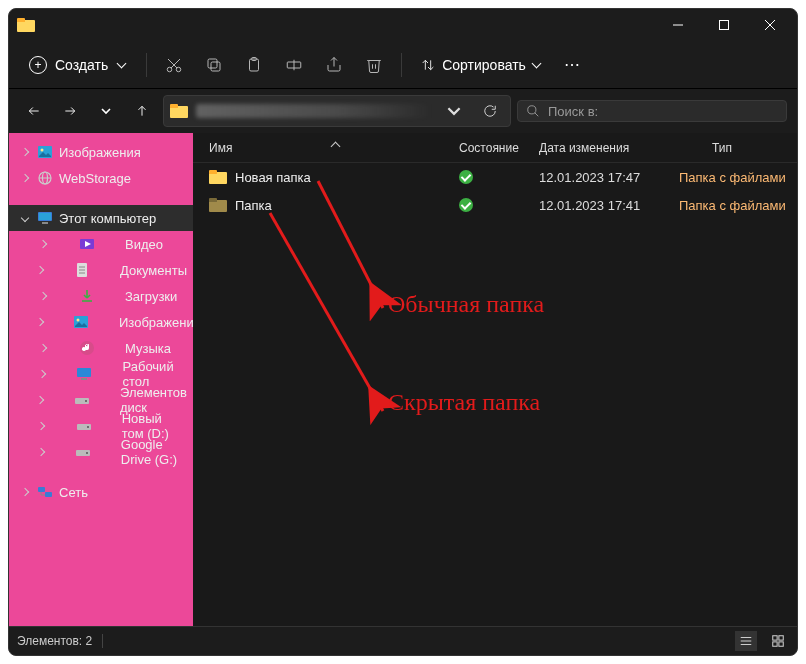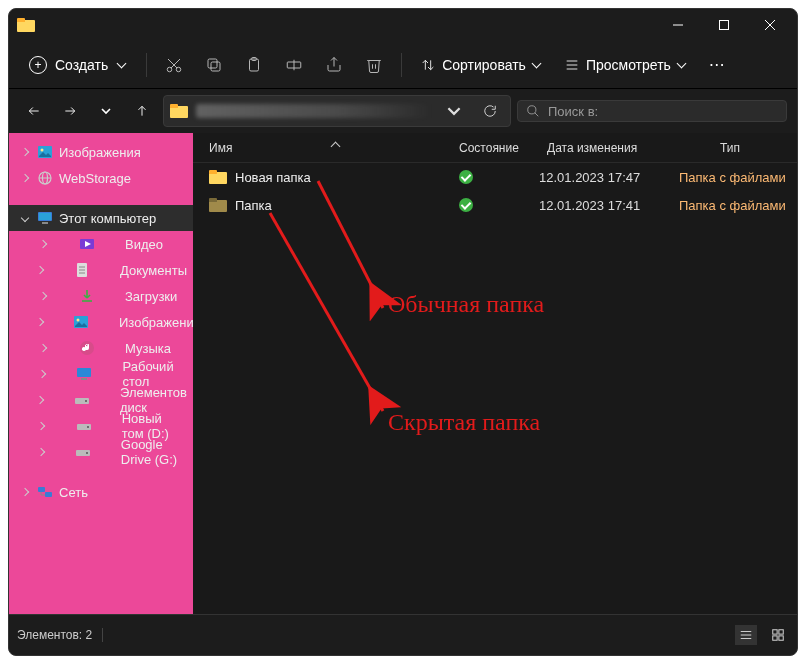--- a/index.html
+++ b/index.html
@@ -49,30 +49,30 @@
   .side-item .sicon { width:16px; height:16px; display:flex; align-items:center; justify-content:center; }
   .side-item.indent { padding-left:28px;gap:30px; }
   .sicon svg { width:16px; height:16px; }
   .sidegap { height:14px; }
   .content { flex:1; background:#191919; position:relative; display:flex; flex-direction:column; }
   .colhdr { display:flex; align-items:center; height:30px; font-size:12px; color:#ddd; border-bottom:1px solid #2a2a2a; padding-left:16px; }
   .col-name   { width:250px; display:flex; align-items:center; gap:60px; }
   .col-name .sort { width:10px; height:10px; }
   .col-name .sort::before { content:""; display:block; width:6px; height:6px; border-left:1px solid #ccc; border-top:1px solid #ccc; transform:rotate(45deg); margin-left:40px; }
   .col-state  { width:80px; }
-  .col-date   { width:140px;margin-left:8px; }
+  .col-date   { width:140px; }
   .col-type   { flex:1;margin-left:33px; }
   .row { display:flex; align-items:center; height:28px; font-size:13px; color:#eee; padding-left:16px; }
   .row .cell-name { width:250px; display:flex; align-items:center; gap:8px; }
   .row .cell-state { width:80px; }
   .row .cell-date { width:140px; color:#ddd; }
   .row .cell-type { flex:1; color:#fdba74; }
   .status-ok { width:14px; height:14px; border-radius:50%; background:#3cb043; display:flex; align-items:center; justify-content:center; }
   .status-ok::after { content:""; width:4px; height:7px; border-right:2px solid #fff; border-bottom:2px solid #fff; transform:rotate(45deg); margin-top:-2px; }
-  .statusbar { height:41px; border-top:1px solid #333; display:flex; align-items:center; padding:0 8px; font-size:12px; color:#ccc; gap:10px; }
+  .statusbar { height:29px; border-top:1px solid #333; display:flex; align-items:center; padding:0 8px; font-size:12px; color:#ccc; gap:10px; }
   .statusbar .vdiv { width:1px; height:14px; background:#444; }
   .statusbar .spacer { flex:1; }
   .viewbtn { width:22px; height:20px; display:flex; align-items:center; justify-content:center; border:1px solid transparent; }
   .viewbtn.active { background:#333; }
   .viewbtn svg { width:14px; height:14px; stroke:#ccc; fill:none; stroke-width:1.2; }
   
   .anno { position:absolute; pointer-events:none; }
   .anno-text { font-family: Georgia, 'Times New Roman', serif; font-size:24px; color:#e21b1b; font-weight:400; white-space:nowrap; }
   .arrow-svg { position:absolute; overflow:visible; }
 </style>
@@ -154,29 +154,20 @@
     <div class="tbtextbtn">
       <svg class="lead" viewBox="0 0 24 24">
           <line x1="8" y1="5" x2="8" y2="19"></line>
           <polyline points="4 9 8 5 12 9"></polyline>
           <line x1="16" y1="5" x2="16" y2="19"></line>
           <polyline points="12 15 16 19 20 15"></polyline>
         </svg>
       <span>Сортировать</span>
       <span class="chev"></span>
     </div>
-    <div class="tbtextbtn">
-      <svg class="lead" viewBox="0 0 24 24">
-          <line x1="4" y1="6" x2="20" y2="6"></line>
-          <line x1="4" y1="12" x2="20" y2="12"></line>
-          <line x1="4" y1="18" x2="20" y2="18"></line>
-        </svg>
-      <span>Просмотреть</span>
-      <span class="chev"></span>
-    </div>
     <div class="ellipsis">⋯</div>
   </div>
 
   <div class="navrow">
     <div class="navbtn">
         <svg viewBox="0 0 24 24">
           <line x1="20" y1="12" x2="4" y2="12"></line>
           <polyline points="10 18 4 12 10 6"></polyline>
         </svg>
       </div>
@@ -406,21 +397,21 @@
           <marker id="ah1" markerWidth="12" markerHeight="12" refX="2" refY="6" orient="auto">
             <path d="M0,0 L12,6 L0,12 L3,6 z" fill="#e21b1b"></path>
           </marker>
         </defs>
 
         <line x1="190" y1="175" x2="125" y2="48" stroke="#e21b1b" stroke-width="3" marker-start="url(#ah1)"></line>
 
         <line x1="190" y1="278" x2="77" y2="80" stroke="#e21b1b" stroke-width="3" marker-start="url(#ah1)"></line>
       </svg>
       <div class="anno anno-text" style="left:195px; top:158px;">Обычная папка</div>
-      <div class="anno anno-text" style="left:195px; top:276px;text-align:center;">Скрытая папка</div>
+      <div class="anno anno-text" style="left:195px; top:256px;text-align:center;">Скрытая папка</div>
     </div>
   </div>
 
   <div class="statusbar">
     <span>Элементов: 2</span>
     <span class="vdiv"></span>
     <span class="spacer"></span>
     <div class="viewbtn active">
         <svg viewBox="0 0 16 16">
           <line x1="2" y1="4" x2="14" y2="4"></line>

